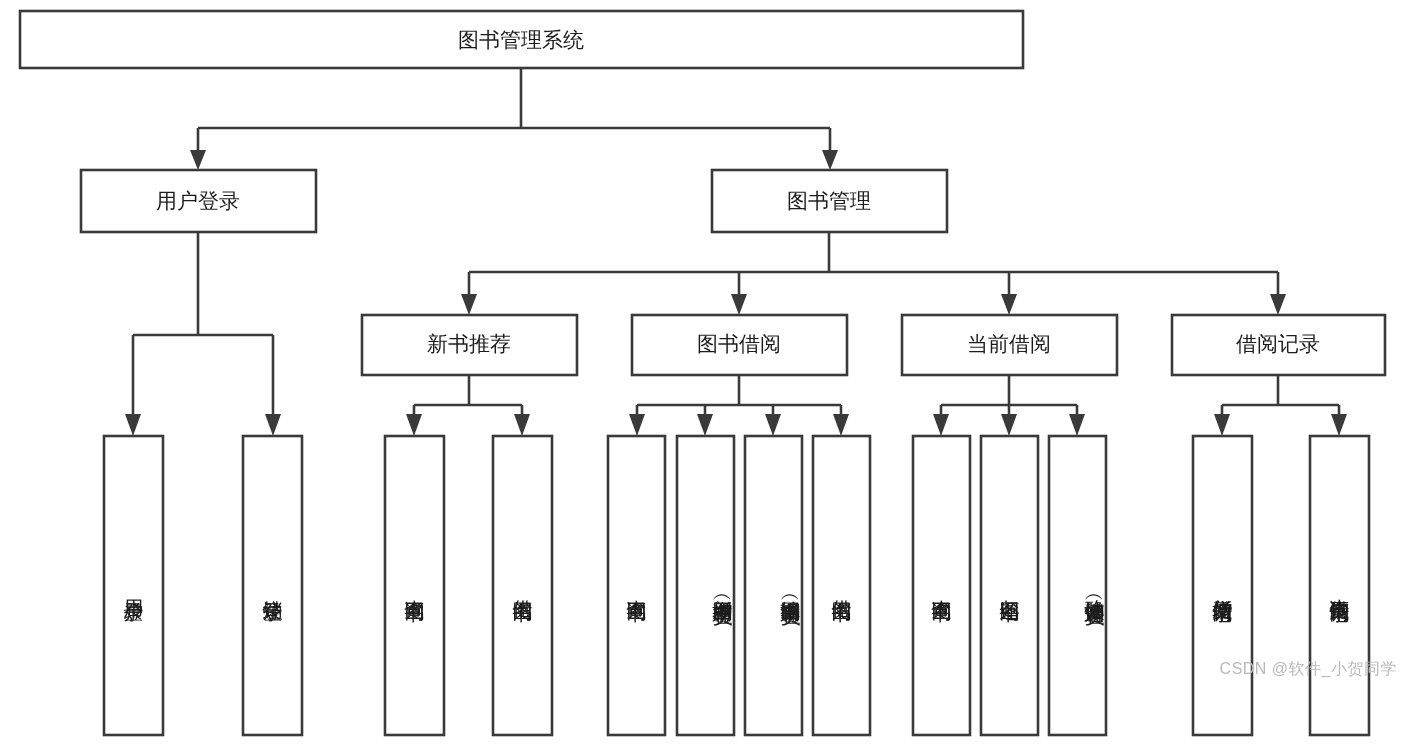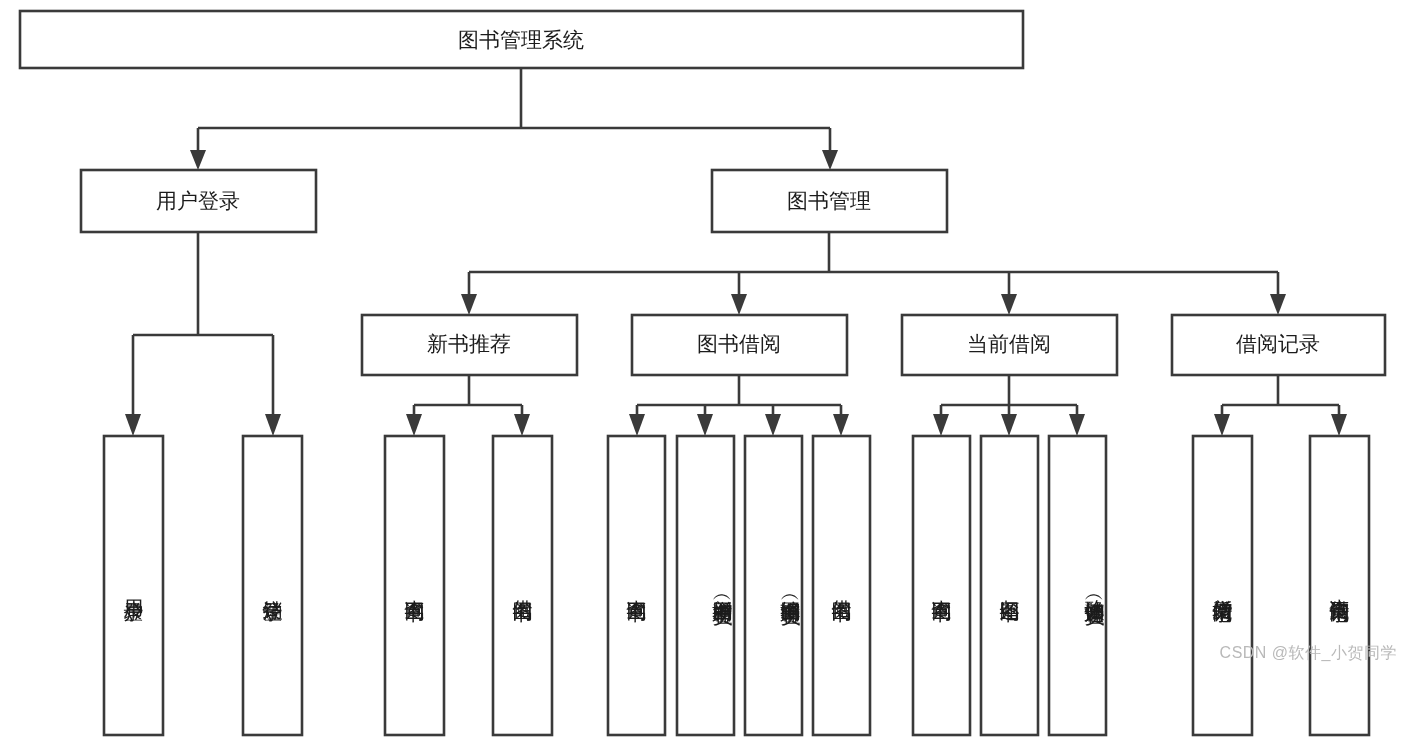--- a/index.html
+++ b/index.html
@@ -60,21 +60,21 @@
     letter-spacing: 1px;
     display: flex;
     align-items: center;
     justify-content: center;
     white-space: nowrap;
     pointer-events: none;
   }
   .watermark {
     position: absolute;
     right: 8px;
-    bottom: 20px;
+    bottom: 4px;
     font-family: "Liberation Sans", "DejaVu Sans", sans-serif;
     font-size: 16px;
     color: #b9b9b9;
     letter-spacing: 0.5px;
     white-space: nowrap;
   }
 </style>
 </head>
 <body>
 

